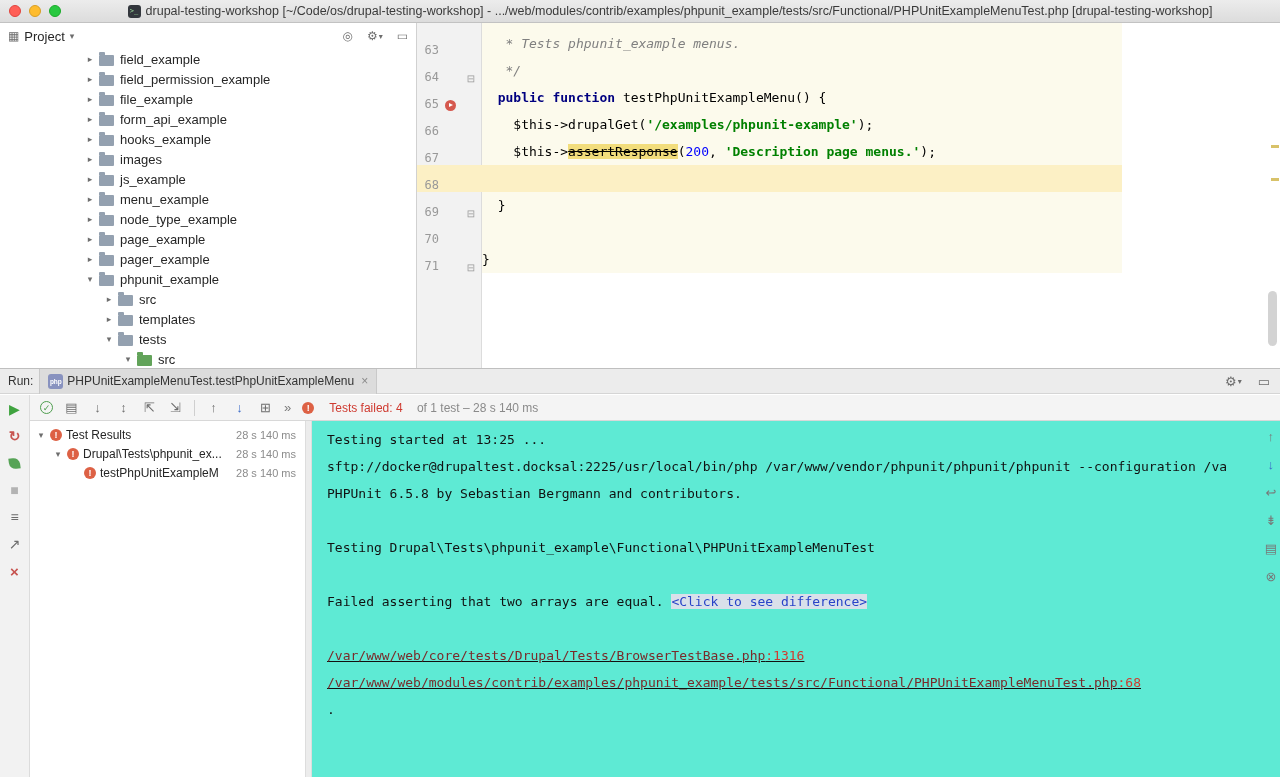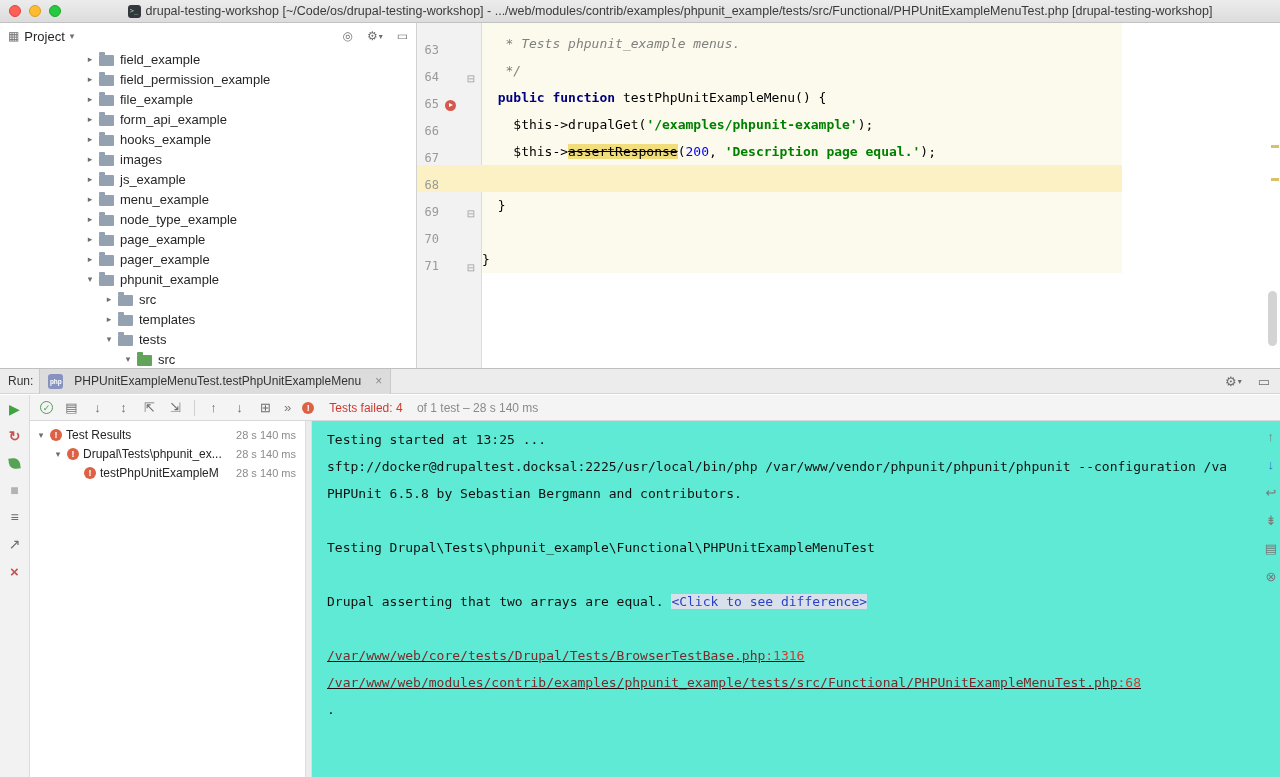--- a/index.html
+++ b/index.html
@@ -56,21 +56,21 @@
   .tok-cmt{color:#808080;font-style:italic;}
   .tok-dep{background:#f2dd7c;text-decoration:line-through;}
   .tok-pln{color:#000;}
   .ed-scrollthumb{position:absolute;right:3px;top:268px;width:9px;height:55px;background:rgba(130,130,130,.35);border-radius:5px;}
   .stripe-mark{position:absolute;right:1px;width:8px;height:3px;background:#d8c269;}
 
   
   .runpanel{position:absolute;top:368px;left:0;width:1280px;height:409px;background:#fff;border-top:1px solid #bfbfbf;box-sizing:border-box;}
   .run-tabs{height:25px;background:#ececec;border-bottom:1px solid #d5d5d5;display:flex;align-items:center;
     padding:0 10px 0 8px;font-size:12px;color:#333;box-sizing:border-box;}
-  .run-tab{margin-left:6px;height:25px;display:flex;align-items:center;gap:11px;background:#dcdcdc;
+  .run-tab{margin-left:6px;height:25px;display:flex;align-items:center;gap:4px;background:#dcdcdc;
     border-left:1px solid #c9c9c9;border-right:1px solid #c9c9c9;padding:0 8px;}
   .php-icon{width:15px;height:15px;border-radius:3px;background:#8892bf;color:#fff;font-size:6.5px;
     display:flex;align-items:center;justify-content:center;font-weight:bold;flex:none;}
   .tab-close{color:#8a8a8a;font-size:12px;margin-left:3px;}
   .run-tabs-right{margin-left:auto;display:flex;gap:16px;color:#6d6d6d;font-size:13px;align-items:center;}
   .gear-combo{display:flex;align-items:center;gap:1px;}
   .gear-combo .dd{font-size:8px;}
 
   .run-body{position:absolute;top:26px;left:0;right:0;bottom:0;display:flex;}
   .left-strip{width:30px;flex:none;background:#f2f2f2;border-right:1px solid #dcdcdc;box-sizing:border-box;
@@ -267,21 +267,21 @@
           <span class="gfold"></span>
         </div>
         <div class="ed-code"><span class="tok-pln">    $this-&gt;drupalGet(</span><span class="tok-str">'/examples/phpunit-example'</span><span class="tok-pln">);</span></div>
       </div>
       <div class="ed-row">
         <div class="ed-gutter">
           <span class="ln">67</span>
           <span class="gicon"></span>
           <span class="gfold"></span>
         </div>
-        <div class="ed-code"><span class="tok-pln">    $this-&gt;</span><span class="tok-dep">assertResponse</span><span class="tok-pln">(</span><span class="tok-nbr">200</span><span class="tok-pln">, </span><span class="tok-str">'Description page equal.'</span><span class="tok-pln">);</span></div>
+        <div class="ed-code"><span class="tok-pln">    $this-&gt;</span><span class="tok-dep">assertResponse</span><span class="tok-pln">(</span><span class="tok-nbr">200</span><span class="tok-pln">, </span><span class="tok-str">'Description page menus.'</span><span class="tok-pln">);</span></div>
       </div>
       <div class="ed-row">
         <div class="ed-gutter">
           <span class="ln">68</span>
           <span class="gicon"></span>
           <span class="gfold"></span>
         </div>
       </div>
       <div class="ed-row">
         <div class="ed-gutter">
@@ -385,21 +385,21 @@
           </div>
         <div class="splitter"></div>
         <div class="console">
           <div class="console-lines" id="console-lines">
               <div class="c-line"><span>Testing started at 13:25 ...</span></div>
               <div class="c-line"><span>sftp://docker@drupaltest.docksal:2225/usr/local/bin/php /var/www/vendor/phpunit/phpunit/phpunit --configuration /va</span></div>
               <div class="c-line"><span>PHPUnit 6.5.8 by Sebastian Bergmann and contributors.</span></div>
               <div class="c-line"></div>
               <div class="c-line"><span>Testing Drupal\Tests\phpunit_example\Functional\PHPUnitExampleMenuTest</span></div>
               <div class="c-line"></div>
-              <div class="c-line"><span>Drupal asserting that two arrays are equal. </span><span class="c-diff">&lt;Click to see difference&gt;</span></div>
+              <div class="c-line"><span>Failed asserting that two arrays are equal. </span><span class="c-diff">&lt;Click to see difference&gt;</span></div>
               <div class="c-line"></div>
               <div class="c-line"><span class="c-filelink"><span class="c-path">/var/www/web/core/tests/Drupal/Tests/BrowserTestBase.php</span><span class="c-lineno">:1316</span></span></div>
               <div class="c-line"><span class="c-filelink"><span class="c-path">/var/www/web/modules/contrib/examples/phpunit_example/tests/src/Functional/PHPUnitExampleMenuTest.php</span><span class="c-lineno">:68</span></span></div>
               <div class="c-line"><span>.</span></div>
             </div>
           <div class="console-right-toolbar">
             <span>↑</span>
             <span class="blue">↓</span>
             <span>↩</span>
             <span>⇟</span>

